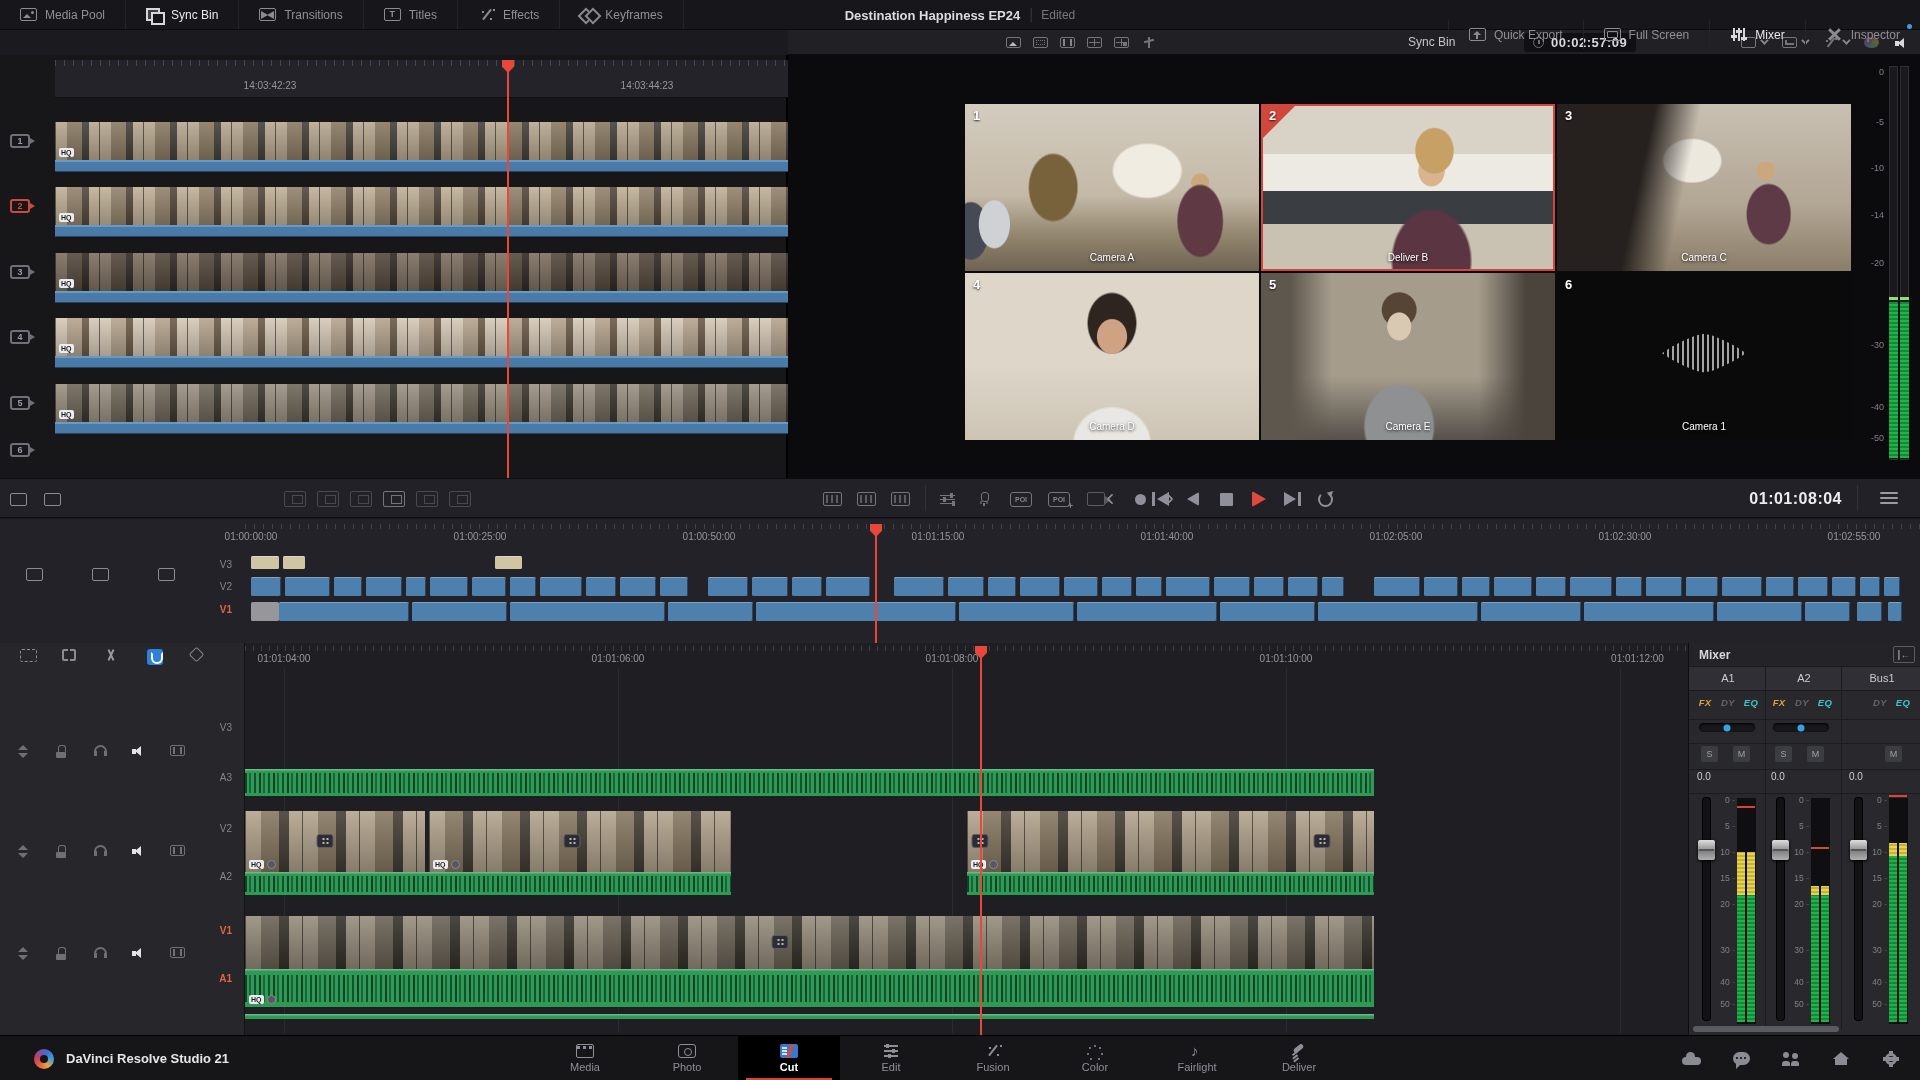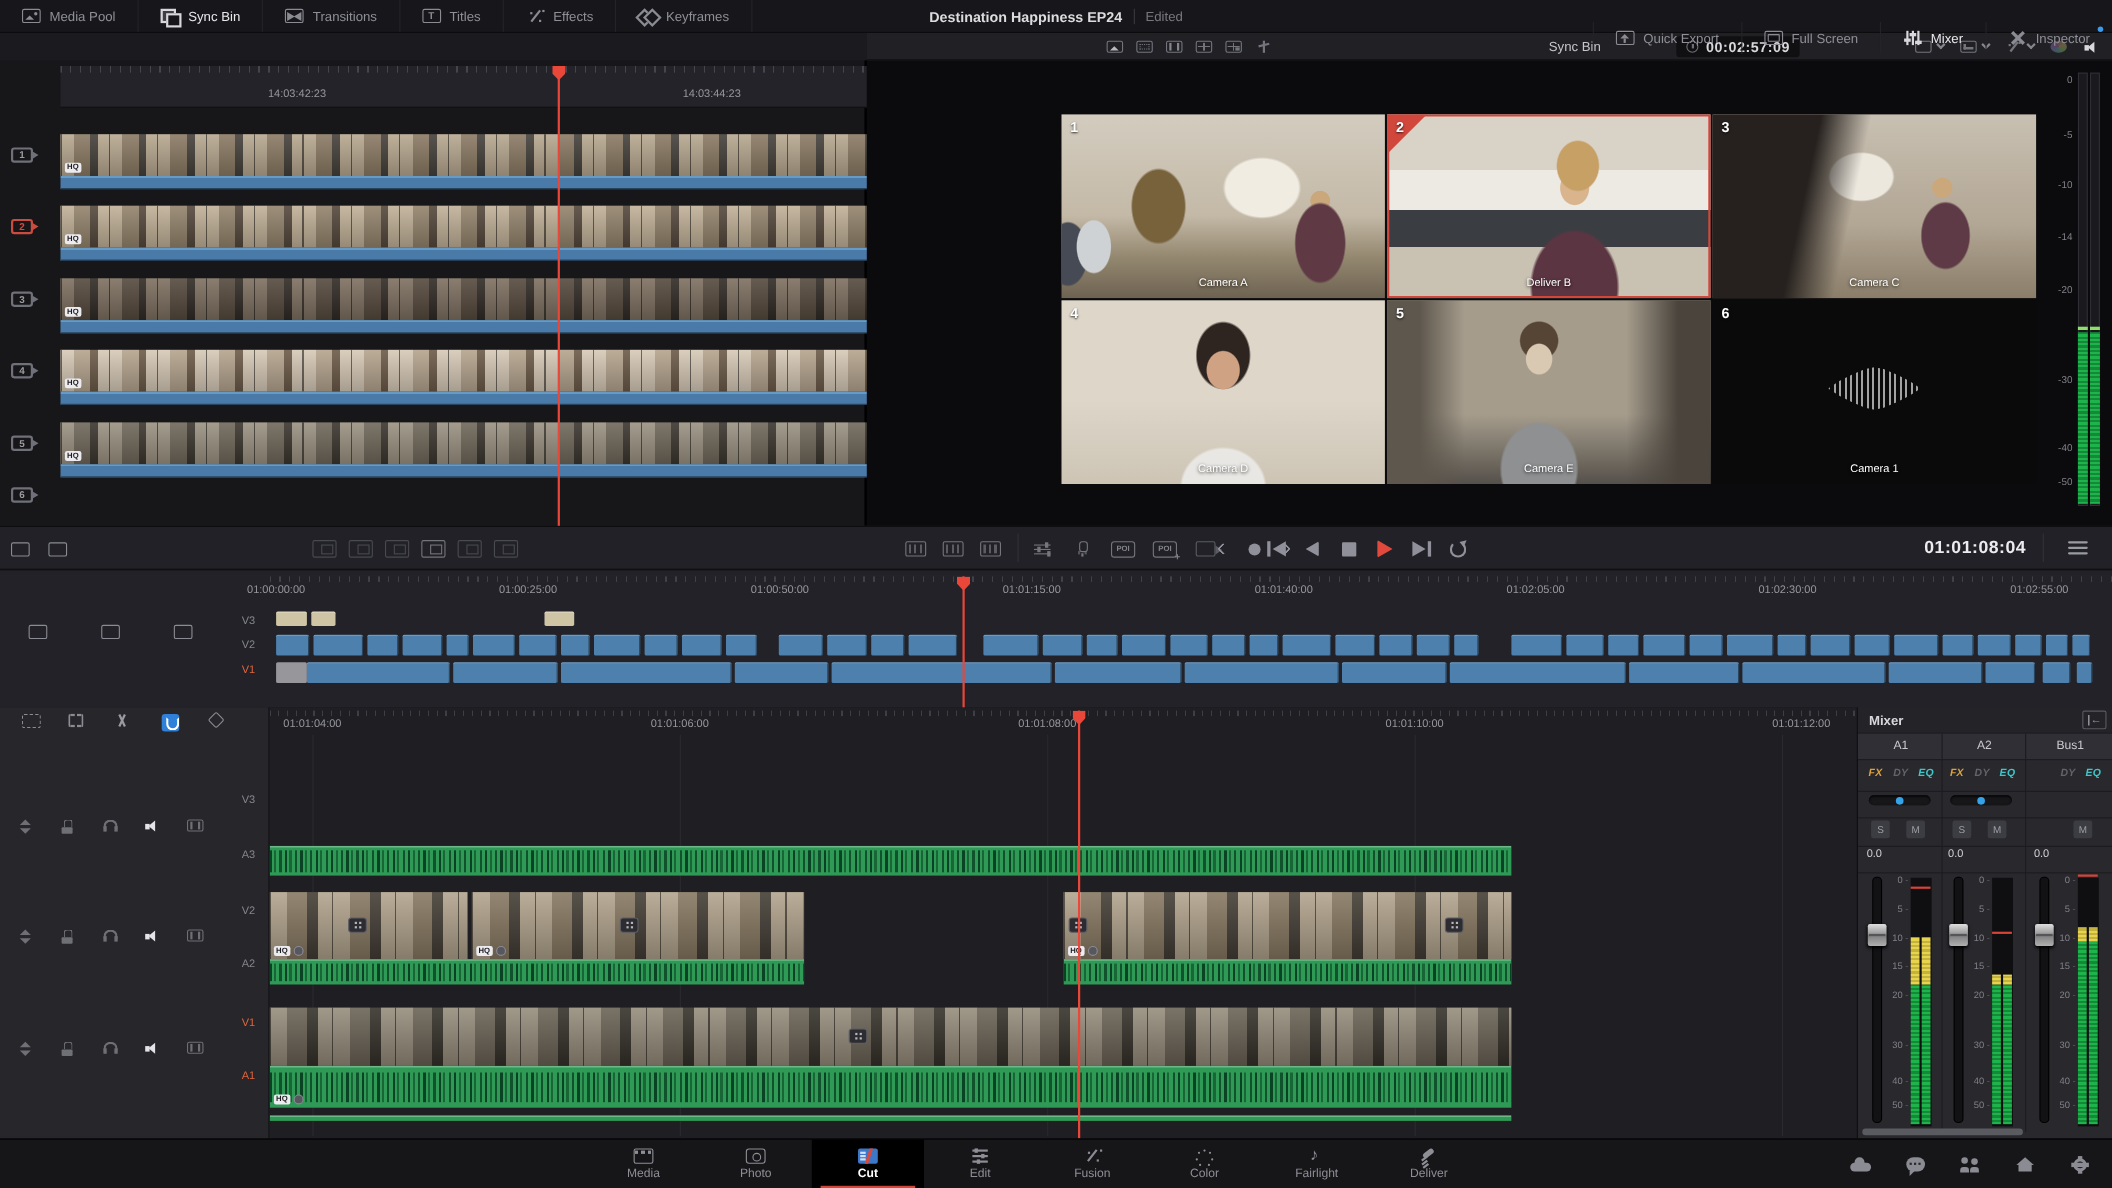--- a/index.html
+++ b/index.html
@@ -207,21 +207,21 @@
   
   #upper-tl{position:absolute;left:0;top:519px;width:1920px;height:124px;background:#222228;}
   #upper-ruler{position:absolute;left:245px;top:524px;width:1675px;height:20px;z-index:1;}
   #upper-ruler::before{content:"";position:absolute;left:0;top:0;width:100%;height:5px;background:repeating-linear-gradient(90deg,#41414a 0 1px,transparent 1px 9px);}
   #lower-bg{position:absolute;left:0;top:643px;width:1688px;height:392px;background:#1e1e23;}
   #lower-gutter{position:absolute;left:0;top:643px;width:245px;height:392px;background:#26262b;border-right:1px solid #121215;z-index:2;}
   #lower-ruler{position:absolute;left:245px;top:646px;width:1443px;height:20px;z-index:1;}
   #lower-ruler::before{content:"";position:absolute;left:0;top:0;width:100%;height:5px;background:repeating-linear-gradient(90deg,#3e3e46 0 1px,transparent 1px 8px);}
   .gridline{position:absolute;width:1px;background:#2a2a31;z-index:0;}
   .tlab{position:absolute;font-size:10px;color:#85858c;text-align:right;z-index:3;}
-  .tlab.on{color:#e0663f;}
+  .tlab.on{color:#e0663f;font-weight:bold;}
   .uclip{position:absolute;border-radius:1.5px;z-index:1;}
   .uclip.blue{background:#4d80ad;box-shadow:inset 0 1px 0 rgba(255,255,255,.28),inset -1px 0 0 rgba(0,0,0,.45);}
   .uclip.beige{background:#cfc5a5;box-shadow:inset 0 1px 0 rgba(255,255,255,.3);}
   .uclip.gray{background:#97979b;}
   .aclip{position:absolute;background:#2e9a55;box-shadow:inset 0 1.5px 0 rgba(255,255,255,.3);overflow:hidden;z-index:1;}
   .aclip::before{content:"";position:absolute;left:0;right:0;top:16%;bottom:12%;background:repeating-linear-gradient(90deg,rgba(6,58,30,.9) 0 2px,rgba(6,58,30,0) 2px 4px,rgba(6,58,30,.55) 4px 6px,rgba(6,58,30,0) 6px 9px,rgba(6,58,30,.75) 9px 11px,rgba(6,58,30,0) 11px 14px);}
   .aclip.thin::before{display:none;}
   .clipmark{position:absolute;transform:translate(-50%,-50%);width:17px;height:14px;background:#2c2c31;border:1px solid #5d5d66;border-radius:3px;z-index:4;display:flex;align-items:center;justify-content:center;}
   .clipmark i{display:block;width:2px;height:2px;background:#b5b5bc;box-shadow:4px 0 #b5b5bc,0 4px #b5b5bc,4px 4px #b5b5bc;margin:-4px 0 0 -4px;}
   .playhead{position:absolute;width:2px;background:#e8473a;z-index:6;}
@@ -609,20 +609,24 @@
       <div class="mx-mtrack" style="left: 200px; top: 155px; width: 19px; height: 226px;"></div>
       <div class="mfill green" style="left: 200px; top: 213px; width: 8px; height: 166px;"></div>
       <div class="mfill yellow" style="left: 200px; top: 200px; width: 8px; height: 13px;"></div>
       <div class="mfill green" style="left: 210px; top: 213px; width: 8px; height: 166px;"></div>
       <div class="mfill yellow" style="left: 210px; top: 200px; width: 8px; height: 13px;"></div>
       <div class="mpeak" style="left: 200px; top: 152px; width: 18px;"></div>
       <div class="mx-scroll" style="left: 4px; top: 383px; width: 146px;"></div>
     </div>
 
   <div id="bottombar">
+    <div id="bb-left">
+      <span id="logo"></span>
+      <span id="appname">DaVinci Resolve Studio 21</span>
+    </div>
     <div id="tabs">
         <div class="tab">
           <span class="tic ic-media"></span>
           <span class="tab-lab">Media</span>
         </div>
         <div class="tab">
           <span class="tic ic-photo"></span>
           <span class="tab-lab">Photo</span>
         </div>
         <div class="tab on">

